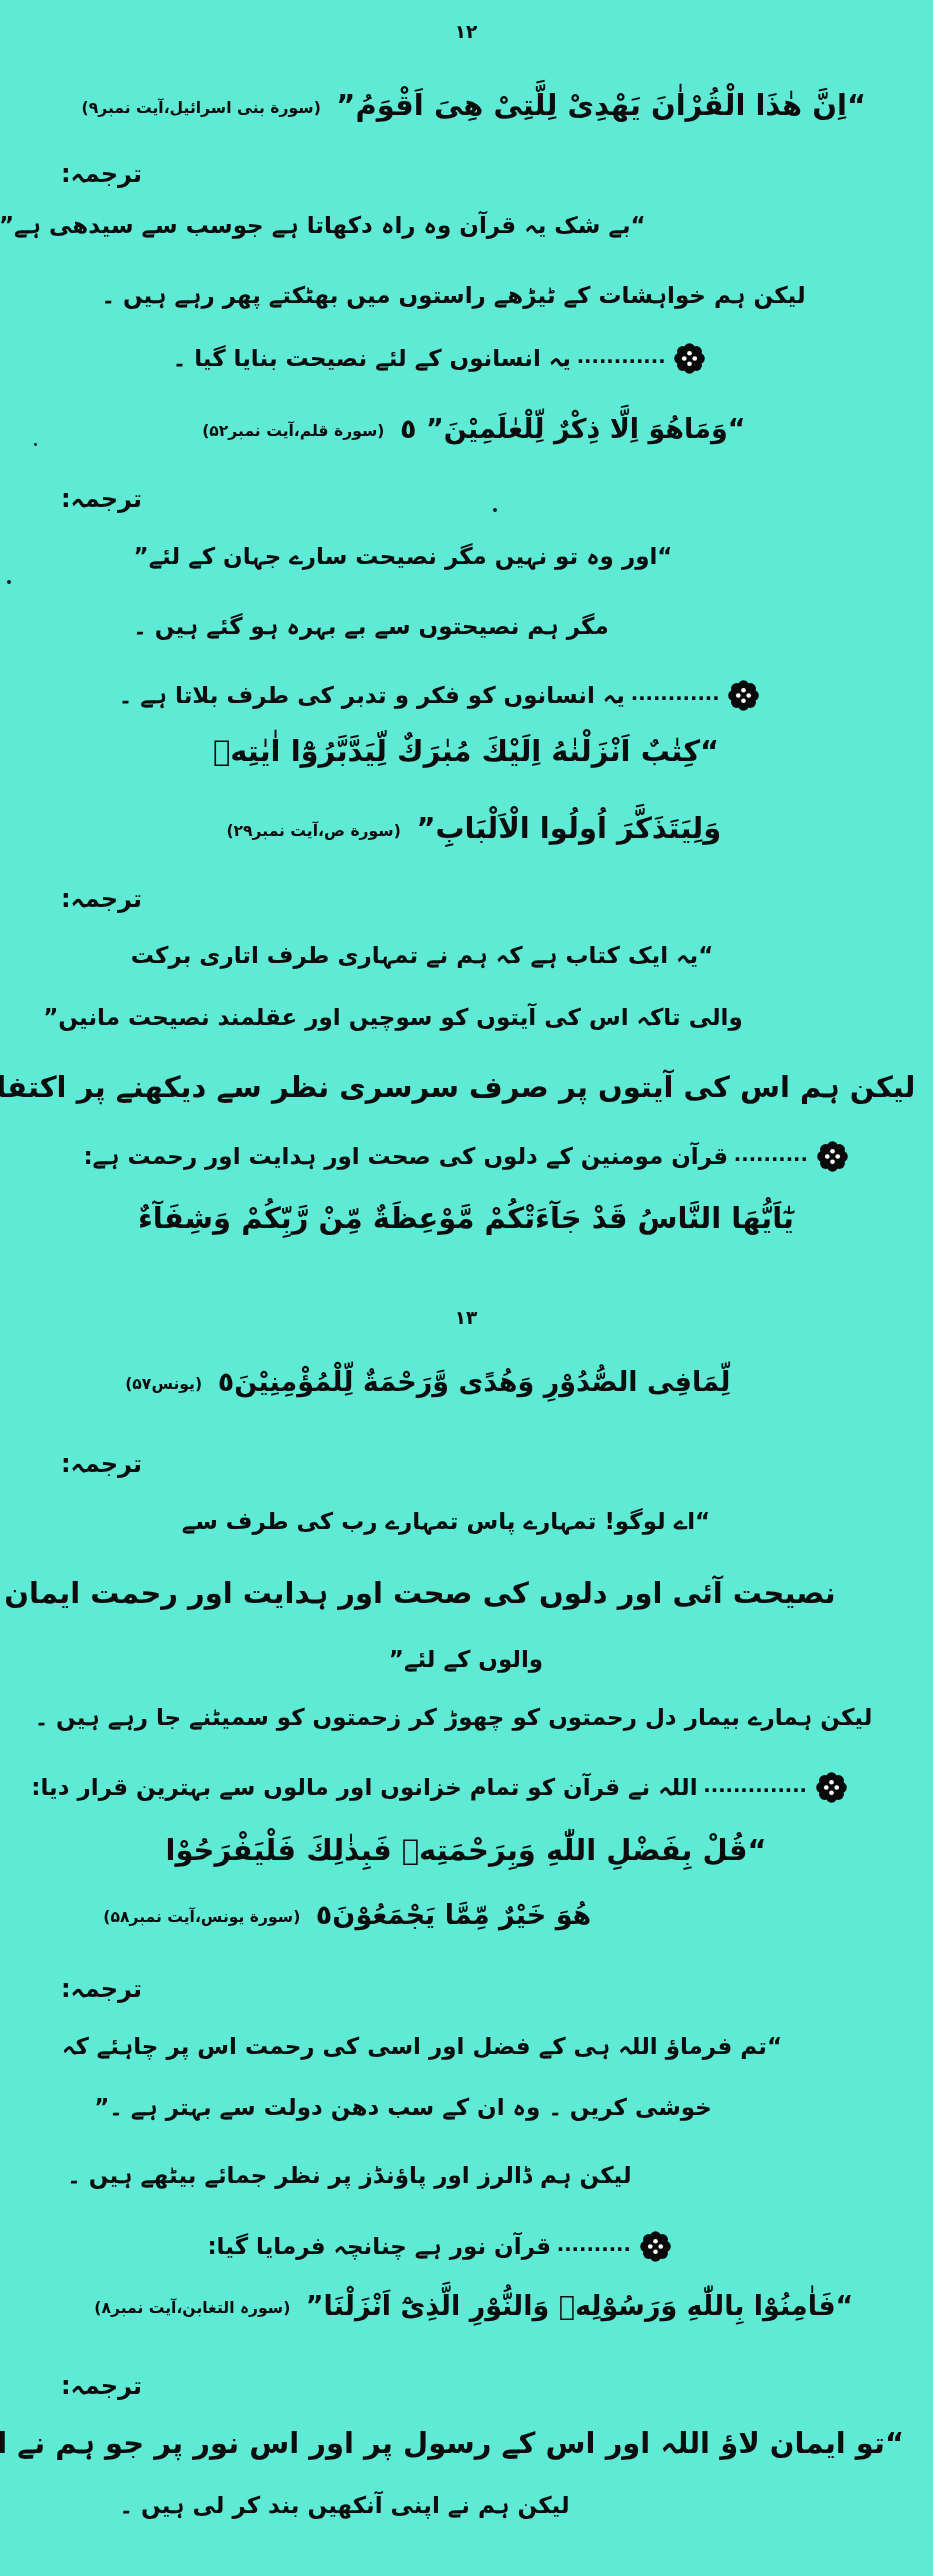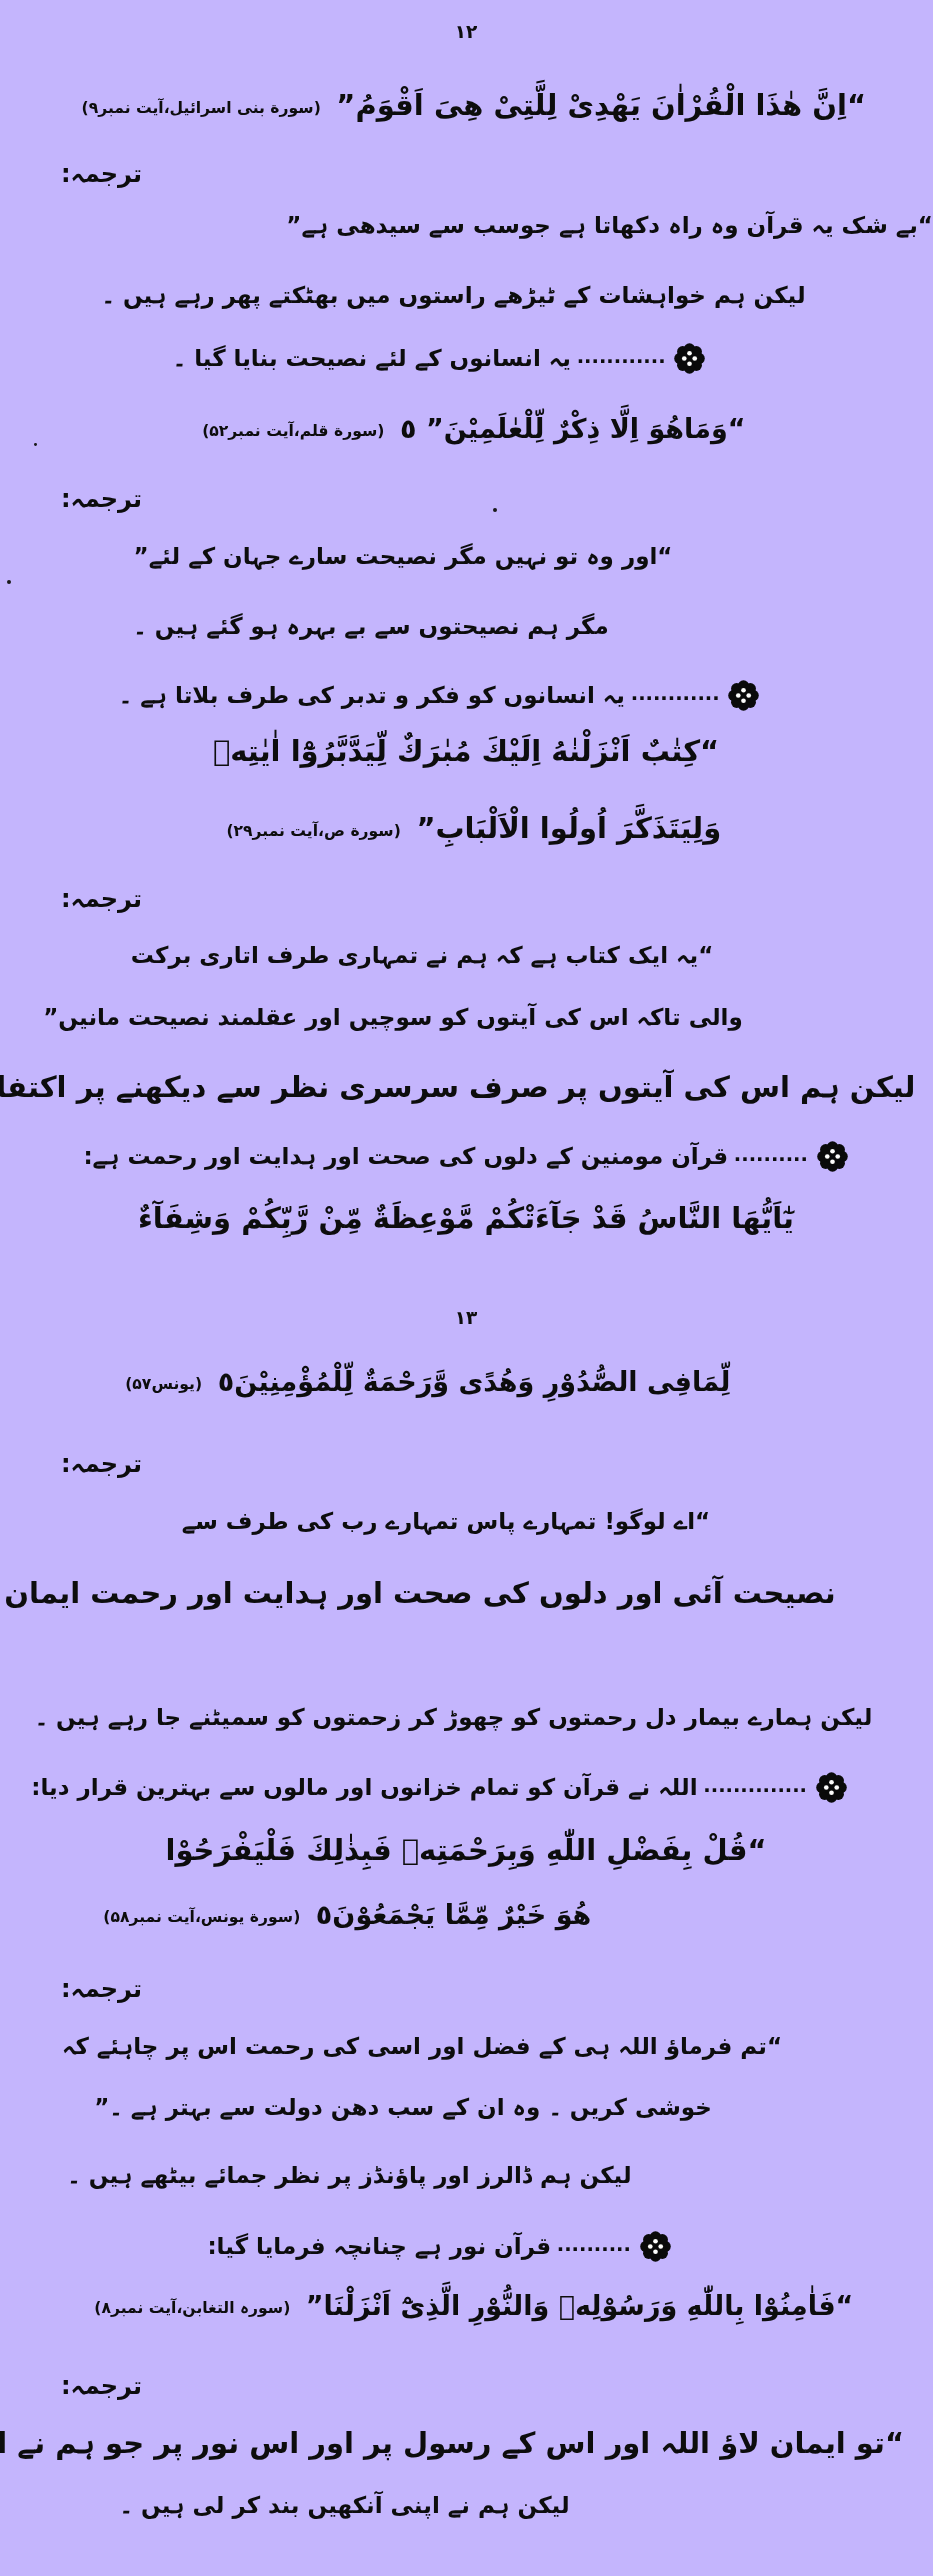--- a/index.html
+++ b/index.html
@@ -1,19 +1,19 @@
 <!DOCTYPE html>
 <html lang="ur" dir="rtl"><head>
 <meta charset="utf-8">
 <style>
   html,body{margin:0;padding:0;background:#fdfdfb;}
   .scan-page{
     position:relative;
     width:934px;height:2576px;
-    background:#c4b5fd;
+    background:#5eead4;
     color:#0d0d0d;
     direction:rtl;
     font-family:"DejaVu Sans", sans-serif;
     overflow:hidden;
   }
   .line{position:absolute;left:0;right:0;white-space:nowrap;line-height:1.35;}
   .center{text-align:center;}
   .right{text-align:center;}
   .pagenum{font-size:18.5px;font-weight:600;letter-spacing:1.9px;}
   .urdu{font-size:23px;font-weight:600;}
@@ -32,21 +32,21 @@
 <main class="scan-page">
 
   <div class="line center pagenum" style="top:19.5px">۱۲</div>
 
   <div class="line center" style="top:86px">
     <span class="ayah">“اِنَّ هٰذَا الْقُرْاٰنَ يَهْدِىْ لِلَّتِىْ هِىَ اَقْوَمُ”</span><span class="cite">(سورة بنی اسرائیل،آیت نمبر۹)</span>
   </div>
 
   <div class="line right label" style="top:158px;padding-left:62px;text-align:left"><span>ترجمہ:</span></div>
 
-  <div class="line right urdu" style="top:210px;padding-right:0;text-align:right">“بے شک یہ قرآن وہ راہ دکھاتا ہے جوسب سے سیدھی ہے”</div>
+  <div class="line right urdu" style="top:210px;padding-right:0;text-align:left">“بے شک یہ قرآن وہ راہ دکھاتا ہے جوسب سے سیدھی ہے”</div>
 
   <div class="line right urdu" style="top:280px;padding-right:25px">لیکن ہم خواہشات کے ٹیڑھے راستوں میں بھٹکتے پھر رہے ہیں ۔</div>
 
   <div class="line right urdu" style="top:342px;padding-right:53px">
     <svg class="rosette" viewBox="0 0 24 24">
       <g fill="#0a0a0a">
         <circle cx="19" cy="12" r="4.1"></circle>
           <circle cx="16.95" cy="16.95" r="4.1"></circle>
           <circle cx="12" cy="19" r="4.1"></circle>
           <circle cx="7.05" cy="16.95" r="4.1"></circle>
@@ -136,20 +136,21 @@
   <div class="line center pagenum" style="top:1306px">۱۳</div>
 
   <div class="line right" style="top:1364px;padding-right:92px">
     <span class="ayah-sm">لِّمَافِى الصُّدُوْرِ وَهُدًى وَّرَحْمَةٌ لِّلْمُؤْمِنِيْنَ٥</span><span class="cite">(یونس۵۷)</span>
   </div>
 
   <div class="line right label" style="top:1448px;padding-left:62px;text-align:left"><span>ترجمہ:</span></div>
 
   <div class="line right urdu" style="top:1506px;padding-right:40px">“اے لوگو! تمہارے پاس تمہارے رب کی طرف سے</div>
   <div class="line right urdu-sm" style="top:1574px;padding-right:92px">نصیحت آئی اور دلوں کی صحت اور ہدایت اور رحمت ایمان</div>
+  <div class="line center urdu" style="top:1644px">والوں کے لئے”</div>
 
   <div class="line right urdu" style="top:1702px;padding-right:25px">لیکن ہمارے بیمار دل رحمتوں کو چھوڑ کر زحمتوں کو سمیٹنے جا رہے ہیں ۔</div>
 
   <div class="line right urdu" style="top:1771px;padding-right:53px">
     <svg class="rosette" viewBox="0 0 24 24">
       <g fill="#0a0a0a">
         <circle cx="19" cy="12" r="4.1"></circle>
           <circle cx="16.95" cy="16.95" r="4.1"></circle>
           <circle cx="12" cy="19" r="4.1"></circle>
           <circle cx="7.05" cy="16.95" r="4.1"></circle>

